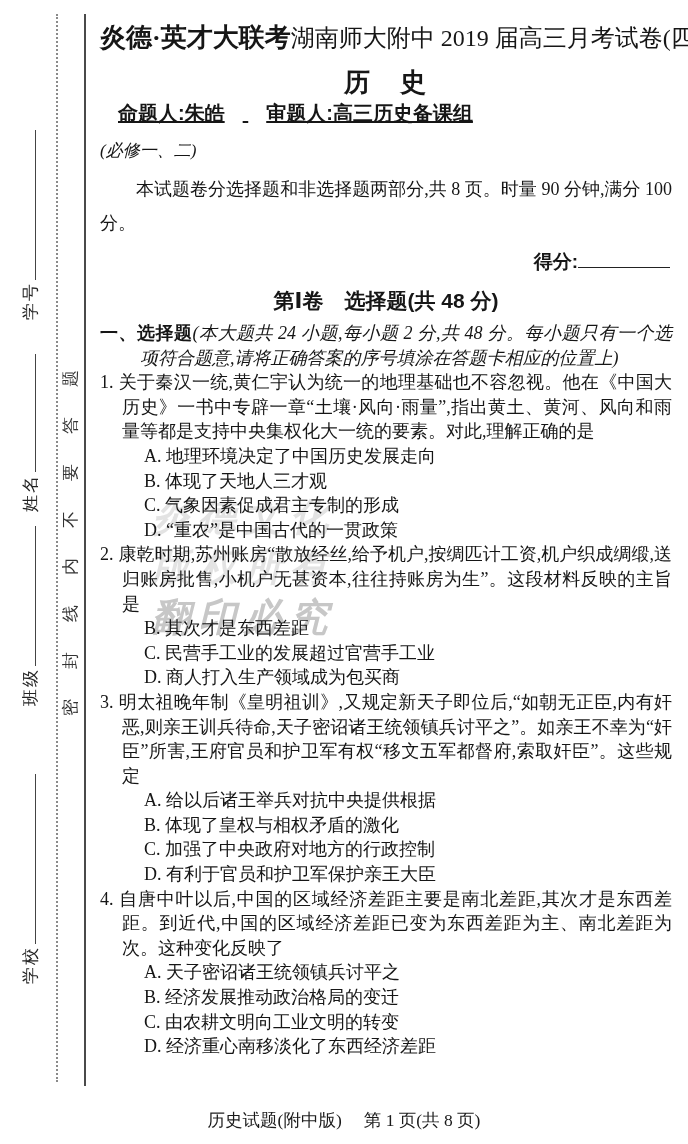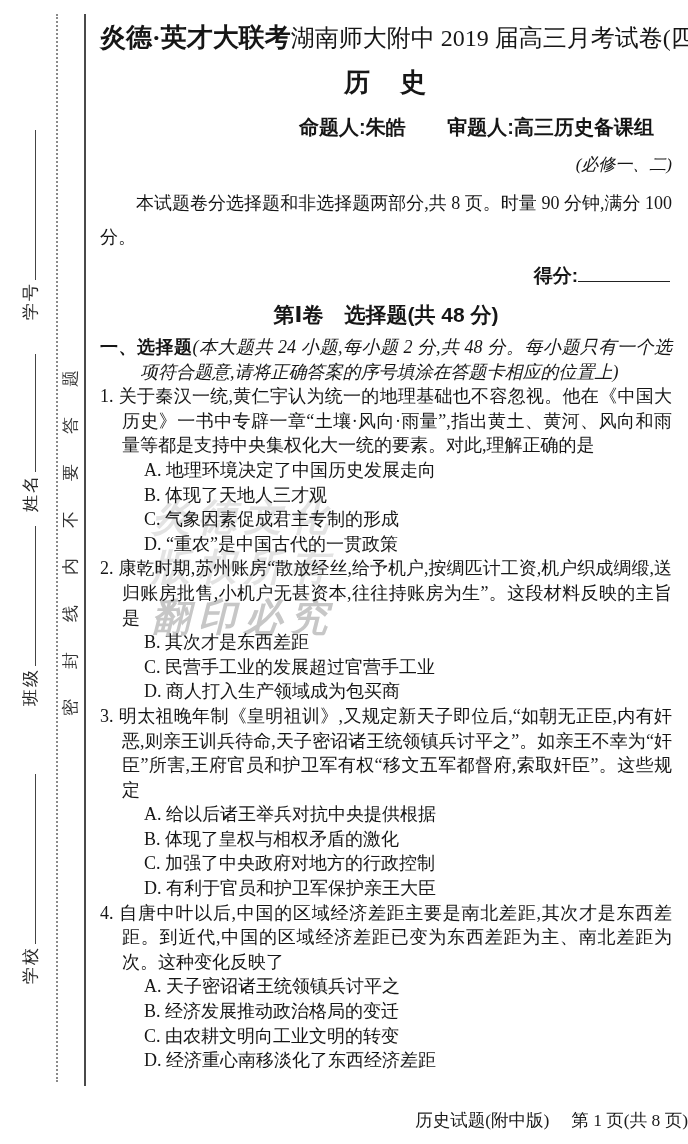--- a/index.html
+++ b/index.html
@@ -24,39 +24,39 @@
     font-style:italic; font-weight:bold; pointer-events:none;
   }
   .wm-light { color:#e3e3e3; }
   .wm-dark  { color:#c7c7c7; }
   
   .main { position:absolute; left:100px; top:12px; width:572px; z-index:1; }
   .hdr { margin-top:8px; text-align:center; font-size:24px; white-space:nowrap; }
   .brand { font-weight:bold; font-size:26px; }
   .subject { margin-top:10px; text-align:center; font-size:26px; font-weight:bold;
              font-family:"Liberation Sans","DejaVu Sans",sans-serif; letter-spacing:2px; }
-  .byline { margin-top:14px; text-align:right; font-size:20px; font-weight:bold;
-            font-family:"Liberation Sans","DejaVu Sans",sans-serif; }
+  .byline { text-align:left; font-size:20px; font-weight:bold;
+            font-family:"Liberation Sans","DejaVu Sans",sans-serif;text-decoration:underline; }
   .byline span { margin:0 18px; }
-  .scope { margin-top:12px; text-align:right; font-size:17px; font-style:italic; }
+  .scope { margin-top:12px; text-align:left; font-size:17px; font-style:italic; }
   .notice { margin-top:10px; font-size:18px; line-height:34px; text-indent:2em; text-align:justify; }
   .score-row { margin-top:8px; text-align:right; font-size:19px; font-weight:bold;
                font-family:"Liberation Sans","DejaVu Sans",sans-serif; padding-right:2px; }
   .score-blank { display:inline-block; width:92px; height:1em; border-bottom:1.5px solid #222; }
   .sec-title { margin-top:12px; text-align:center; font-size:21px; font-weight:bold;
                font-family:"Liberation Sans","DejaVu Sans",sans-serif; }
   .body { margin-top:6px; font-size:18px; line-height:24.6px; text-align:justify; }
   .part-head { padding-left:40px; text-indent:-40px; }
   .part-label { font-weight:bold; font-family:"Liberation Sans","DejaVu Sans",sans-serif; }
   .part-note { font-style:italic; }
   .q { padding-left:22px; text-indent:-22px; }
   .q-num { margin-right:5px; }
   .opt { padding-left:22px; text-indent:0; }
   
-  .footer { position:absolute; left:0; right:0; bottom:12px; text-align:right; font-size:17.5px; color:#1a1a1a; z-index:1; }
+  .footer { position:absolute; left:0; right:0; bottom:12px; text-align:center; font-size:17.5px; color:#1a1a1a; z-index:1; }
   .footer .pageno { margin-left:22px; }
 </style>
 </head>
 <body>
 
 <div class="sheet">
 
   <div class="watermark">
     <div class="wm-light">炎德文化</div>
     <div class="wm-light">版权所有</div>

